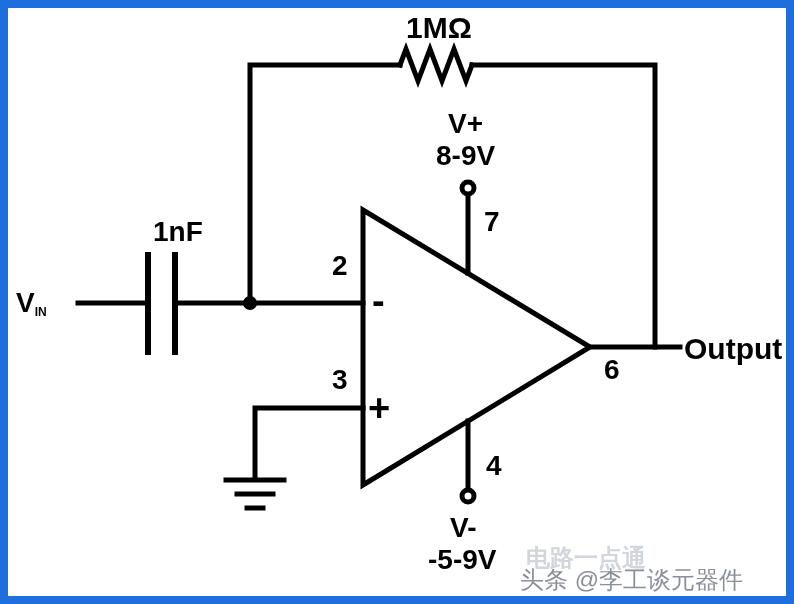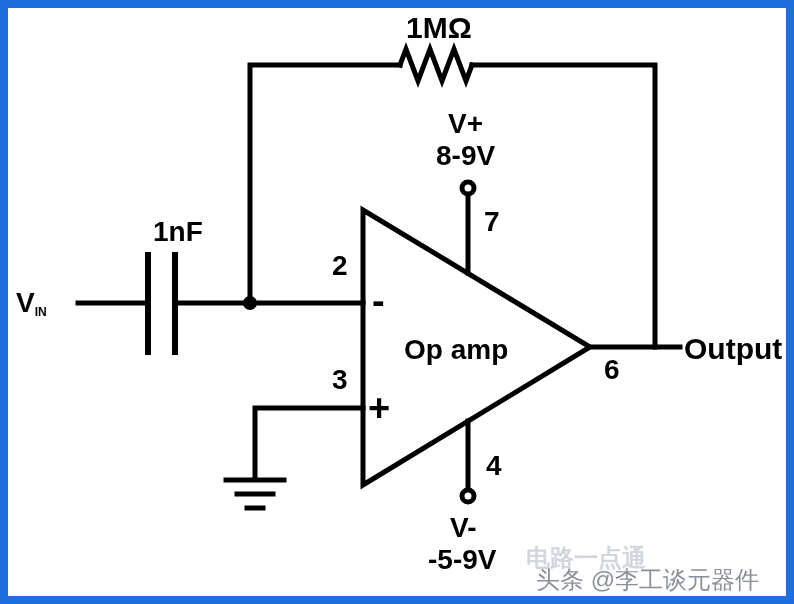--- a/index.html
+++ b/index.html
@@ -58,21 +58,20 @@
     font-weight: bold;
     color: var(--wm-light);
     opacity: 0.85;
   }
   .wm-front {
     position: absolute;
     left: 0px;
     top: 22px;
     font-size: 24px;
     color: var(--wm-dark);
-    margin-left: 16px;
   }
 </style>
 </head>
 <body>
 
 <div class="frame">
   <div class="canvas">
 
     <svg width="794" height="604" viewBox="0 0 794 604">
       <g stroke="#000000" stroke-width="5" fill="none" stroke-linecap="square">
@@ -115,21 +114,20 @@
     <div class="lbl f28" style="left:16px; top:289px;"><span>V</span><span class="sub">IN</span></div>
 
     <div class="lbl f28" style="left:332px; top:252px;">2</div>
 
     <div class="lbl sign" style="left:372px; top:282px;">-</div>
 
     <div class="lbl f28" style="left:332px; top:366px;">3</div>
 
     <div class="lbl sign" style="left:368px; top:389px;">+</div>
 
-    <div class="lbl f28" style="left:404px; top:336px;">Op amp</div>
 
     <div class="lbl f28" style="left:448px; top:110px;">V+</div>
 
     <div class="lbl f28" style="left:436px; top:142px;">8-9V</div>
 
     <div class="lbl f28" style="left:484px; top:208px;">7</div>
 
     <div class="lbl f28" style="left:486px; top:452px;">4</div>
 
     <div class="lbl f28" style="left:450px; top:514px;">V-</div>

